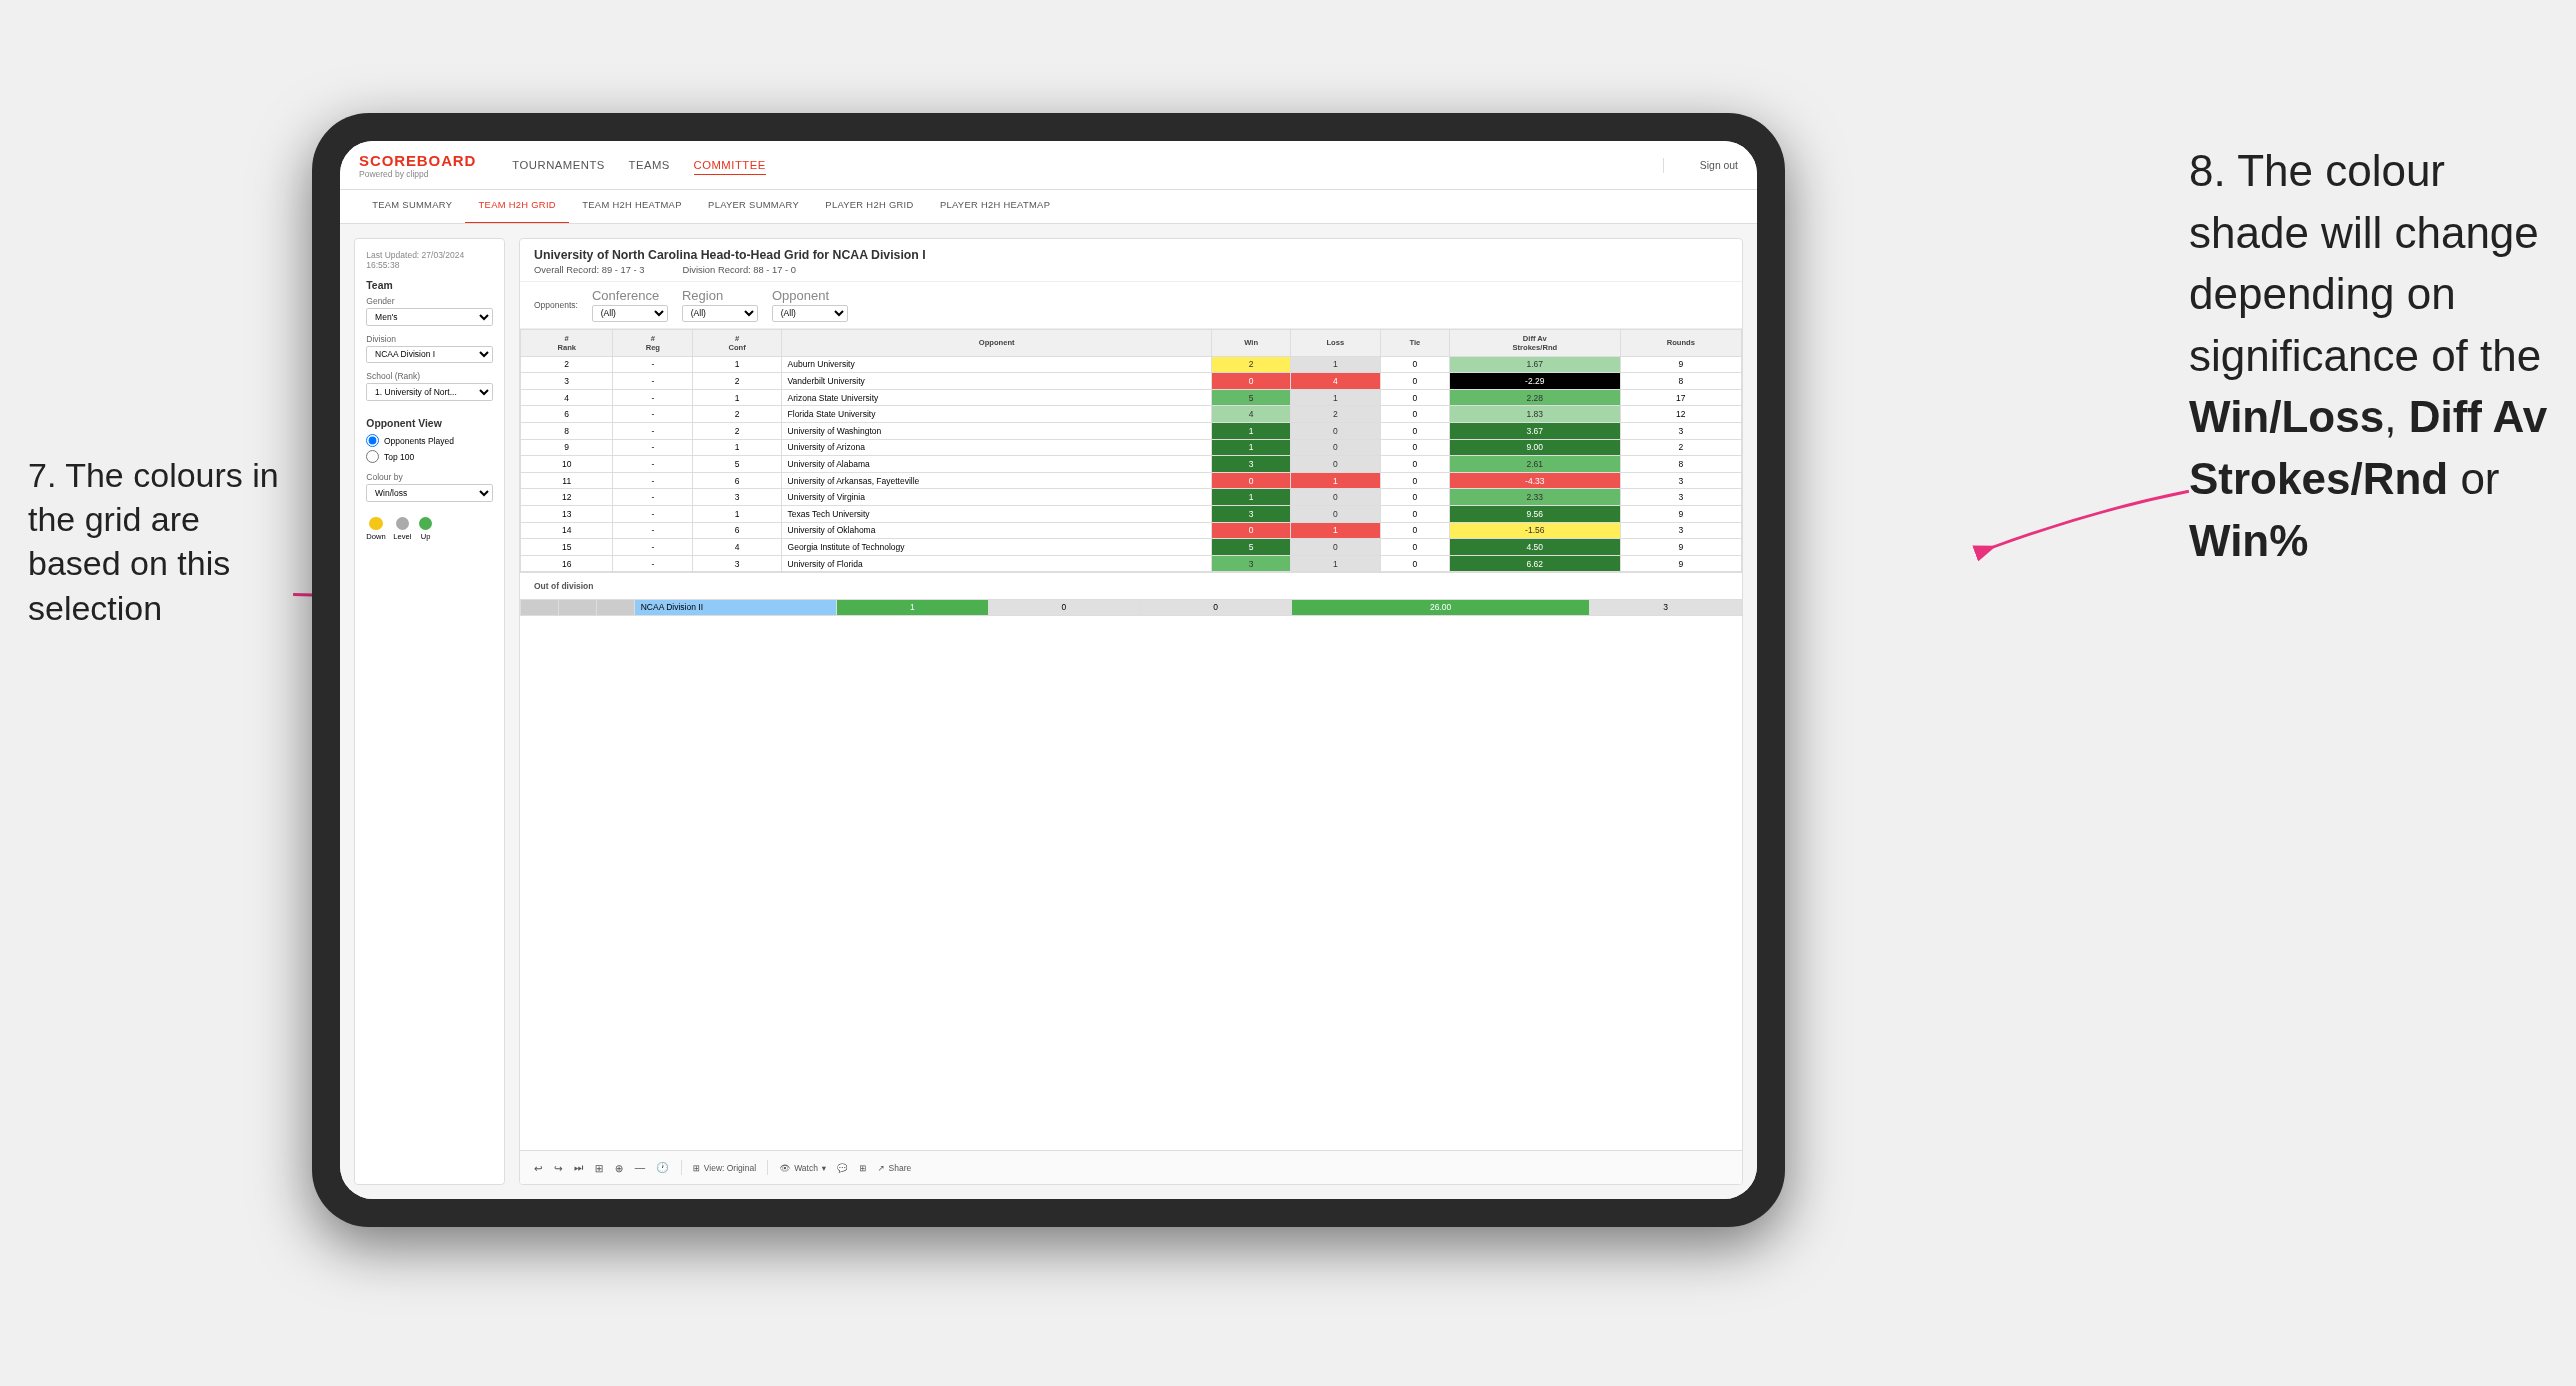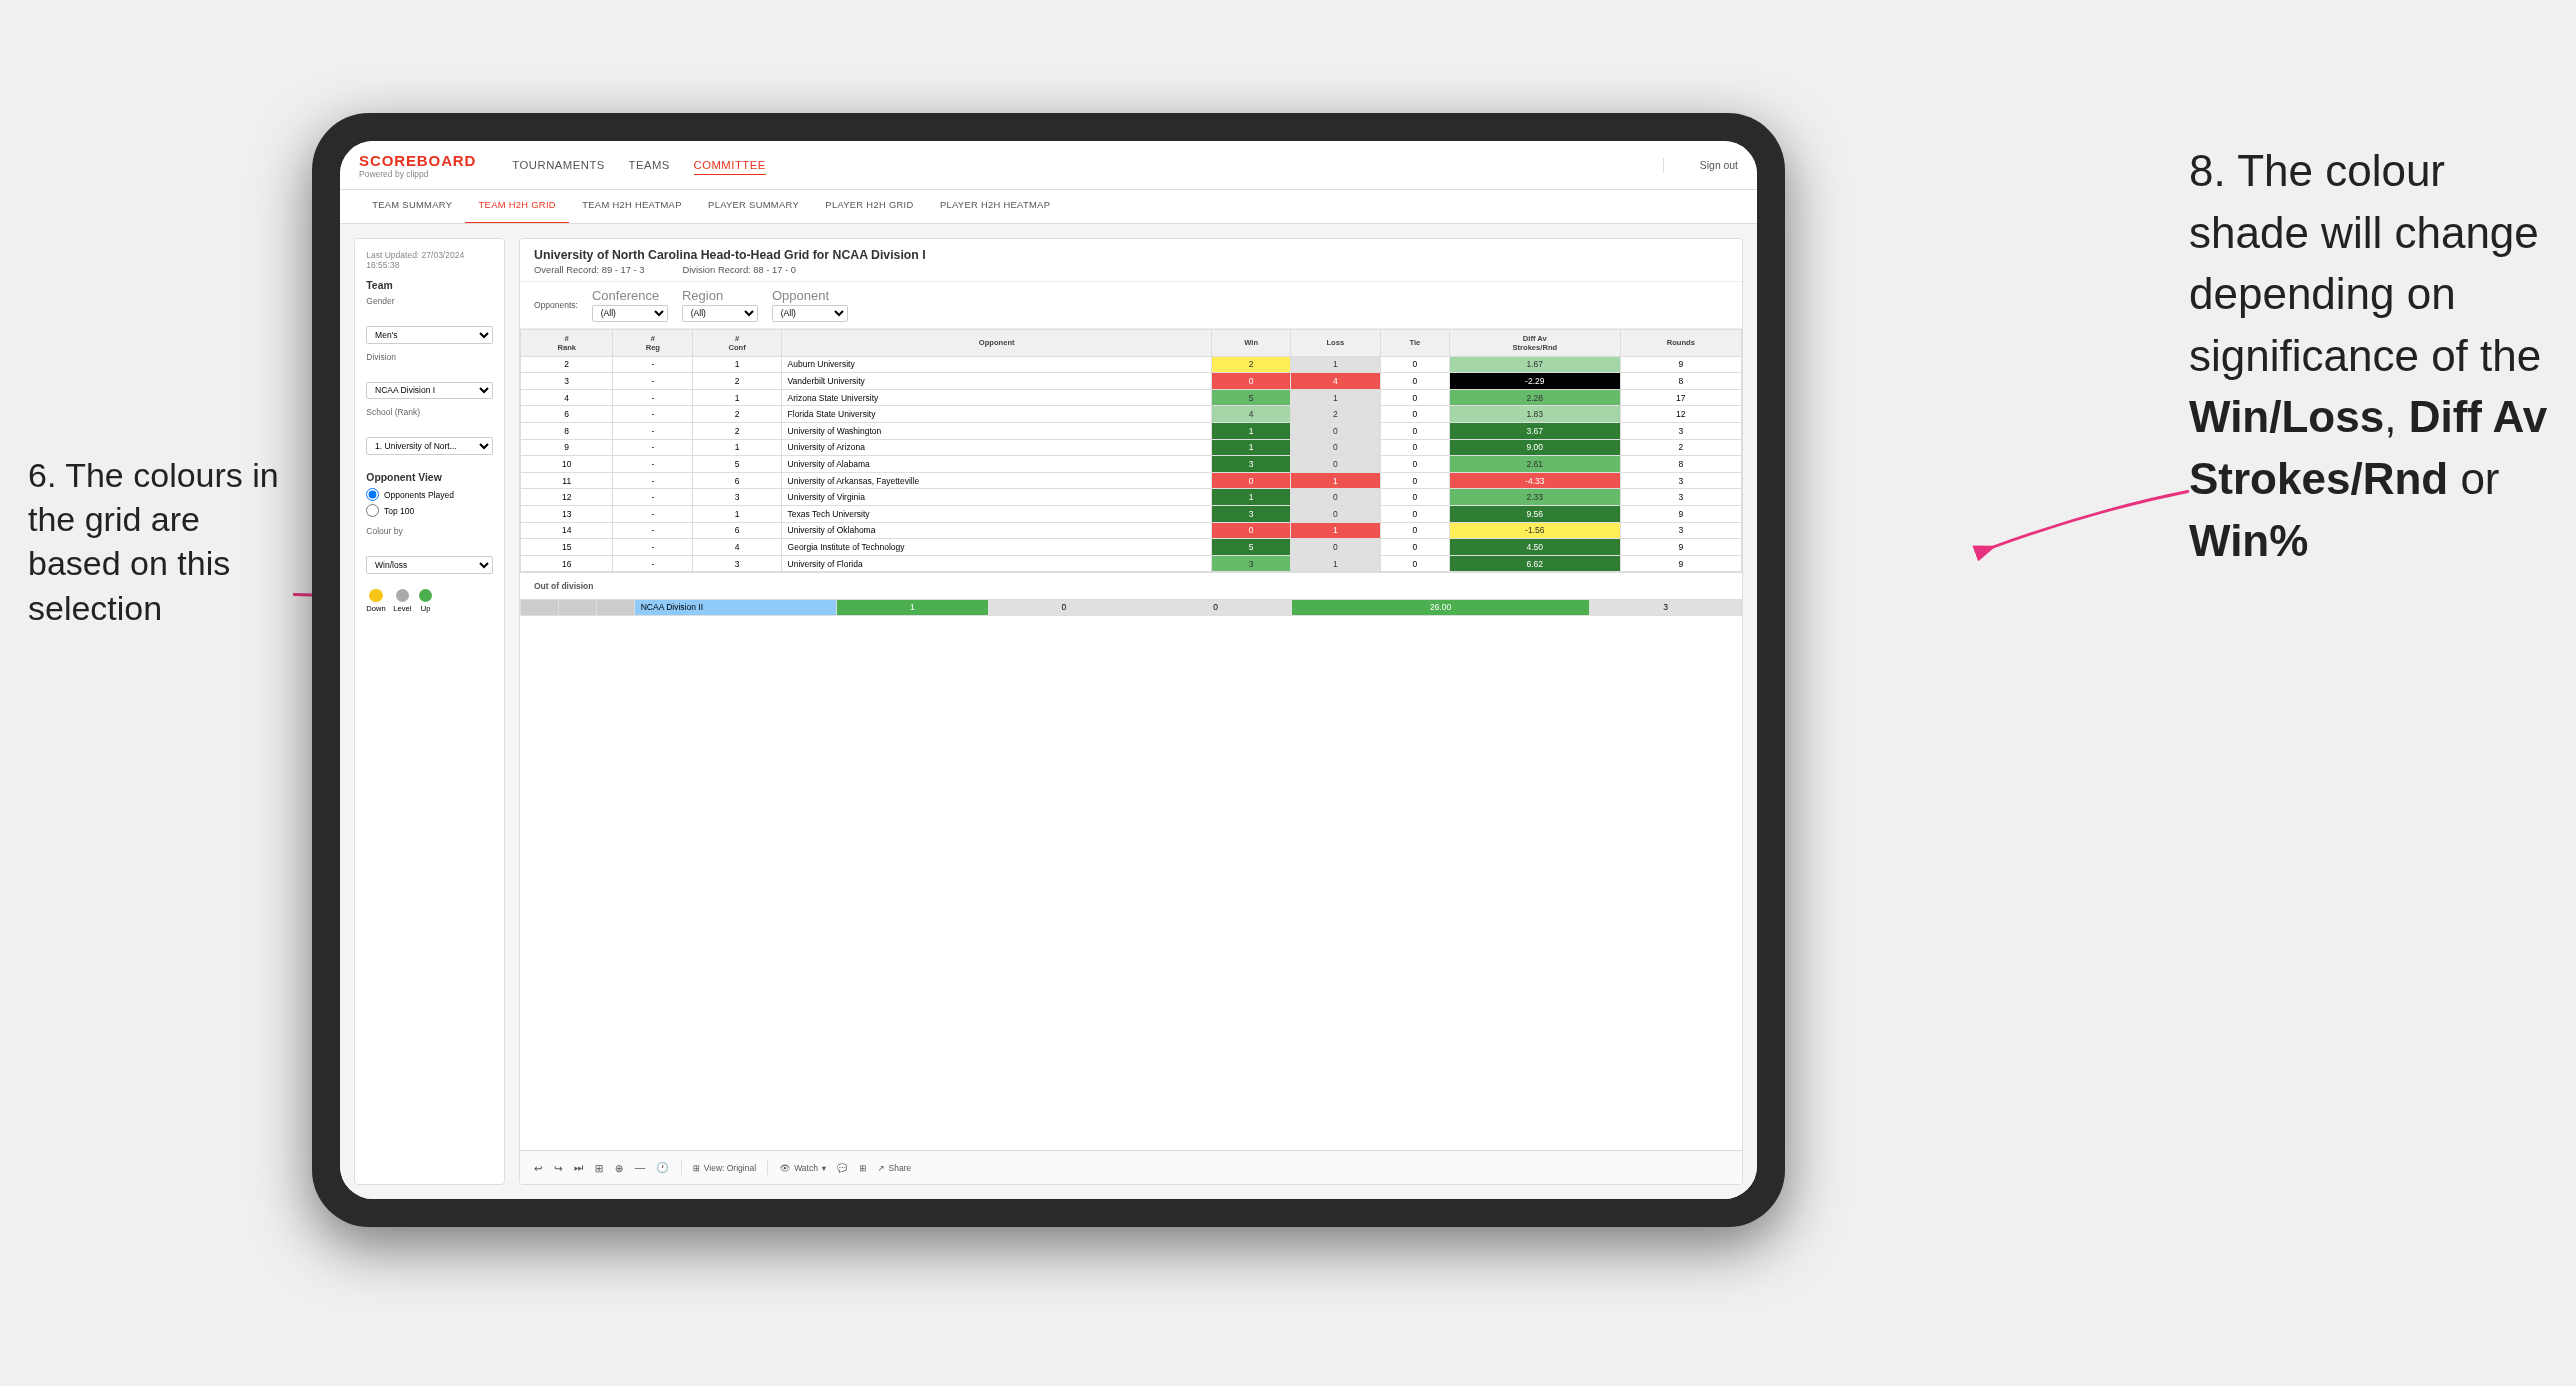--- a/index.html
+++ b/index.html
@@ -186,21 +186,20 @@
     }
 
     .sidebar-select {
       width: 100%;
       font-size: 8.5px;
       padding: 1.9px 3.8px;
       border: 0.9px solid #ccc;
       border-radius: 1.9px;
       margin-bottom: 7.6px;
       background: #fff;
-      margin-top: 18px;
     }
 
     .opponent-view-option {
       display: flex;
       align-items: center;
       gap: 4.7px;
       font-size: 8.5px;
       margin-bottom: 2.8px;
     }
 
@@ -367,21 +366,21 @@
 
     
     svg.arrow-svg {
       position: absolute;
       pointer-events: none;
     }
   </style>
 </head>
 <body>
 
-<div class="annotation-left">6. The colours in the grid are based on this selection</div>
+<div class="annotation-left">7. The colours in the grid are based on this selection</div>
 
 <div class="annotation-right">
   <span>8. The colour shade will change depending on significance of the </span><strong>Win/Loss</strong><span>, </span><strong>Diff Av Strokes/Rnd</strong><span> or </span><strong>Win%</strong>
 </div>
 
 <svg class="arrow-svg" style="left:274px;top:538px;width:236px;height:113px;" viewBox="0 0 250 120">
   <defs>
     <marker id="arrowhead-left" markerWidth="8" markerHeight="8" refX="6" refY="3" orient="auto">
       <polygon points="0 0, 8 3, 0 6" fill="#e8327e"></polygon>
     </marker>

